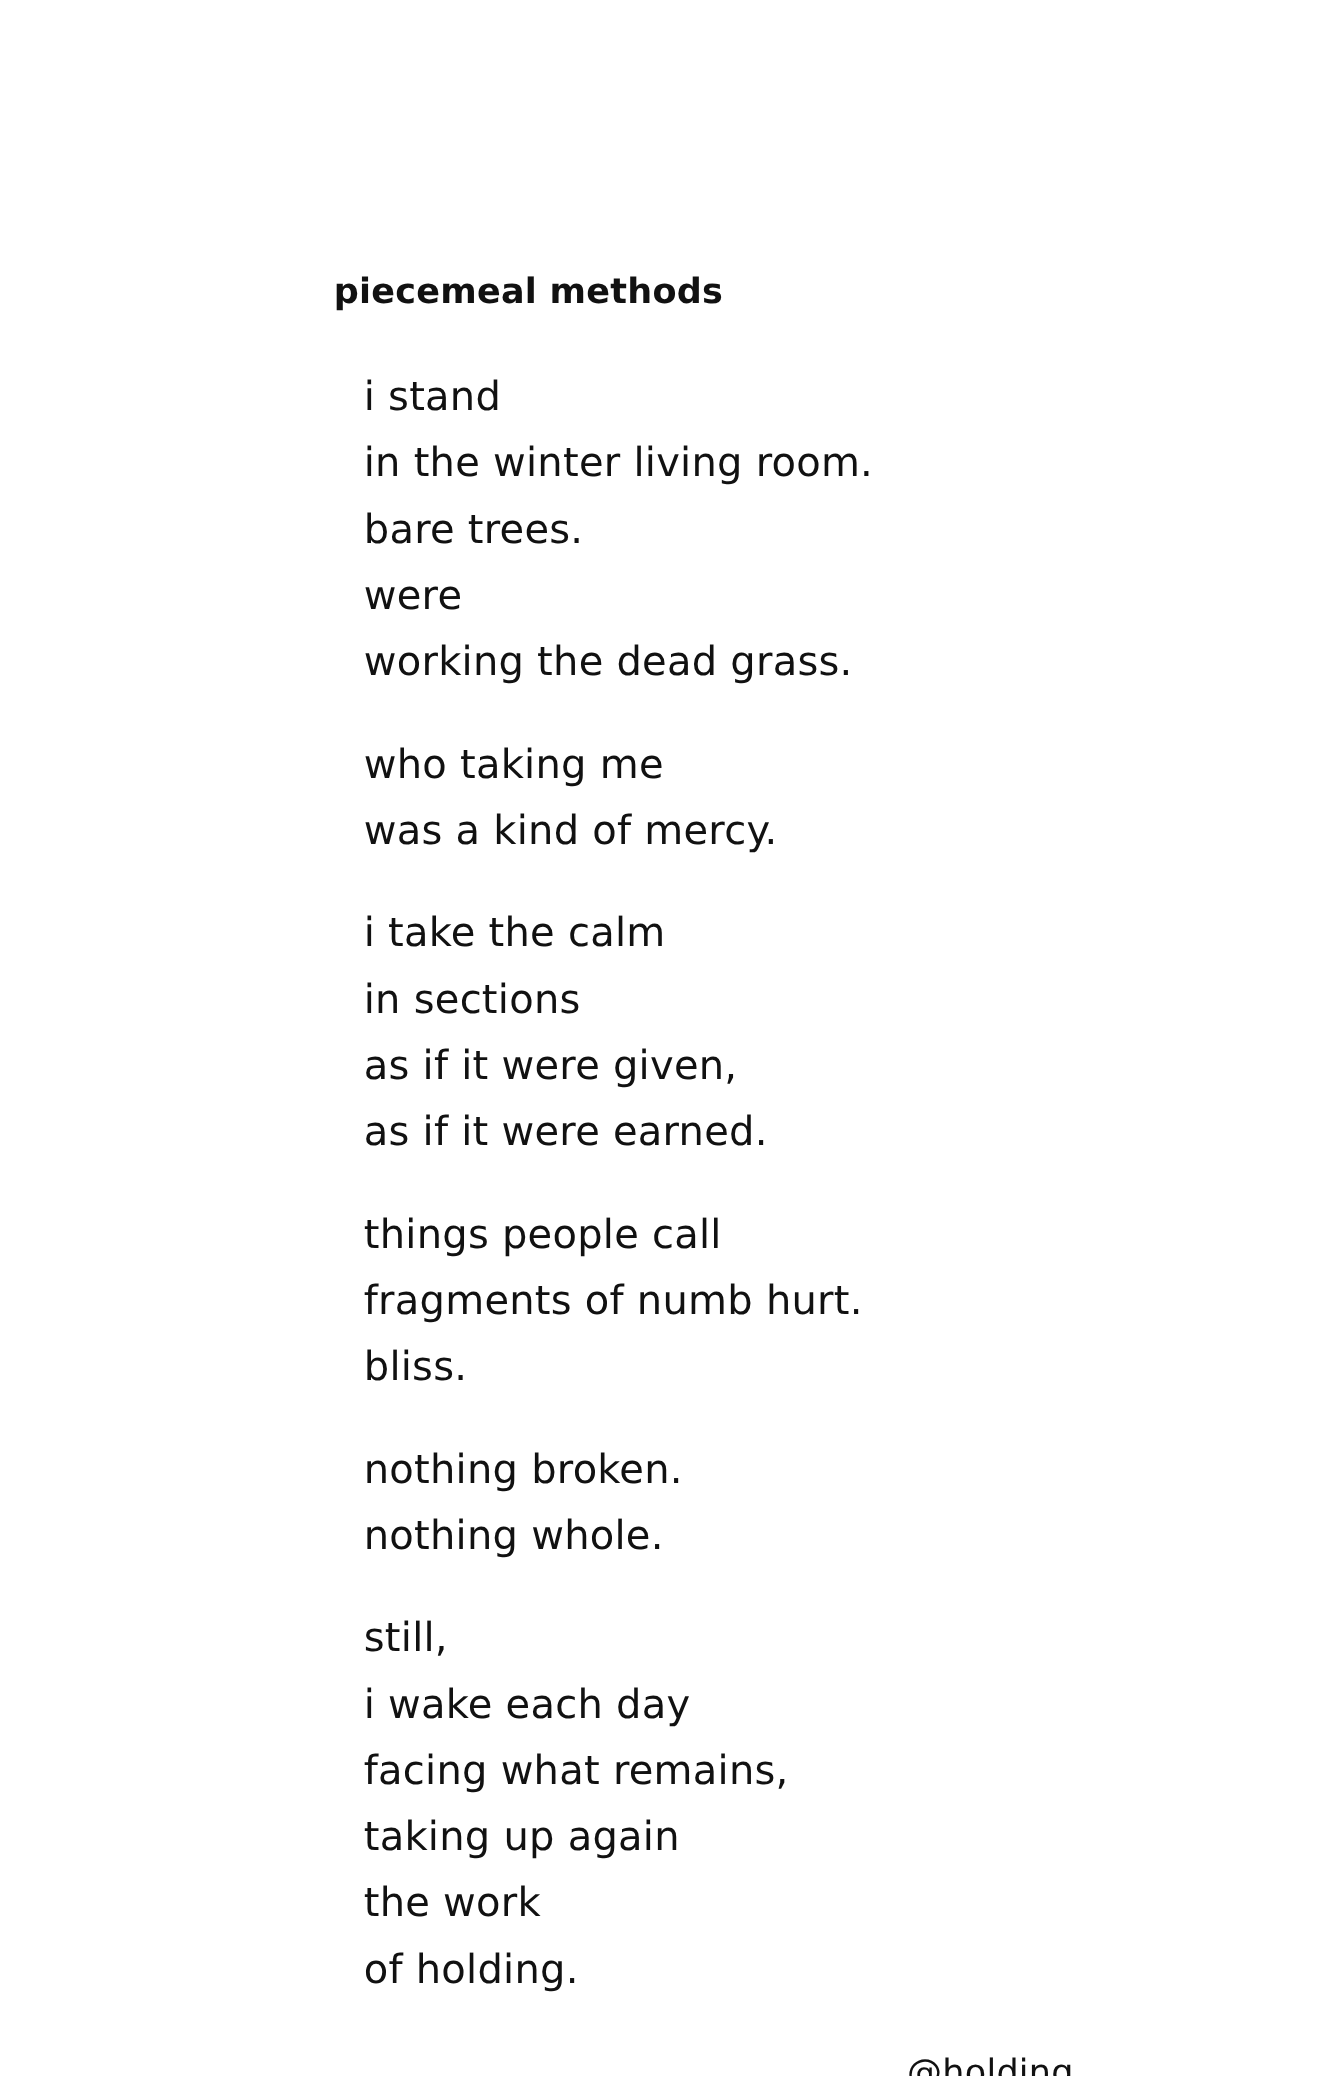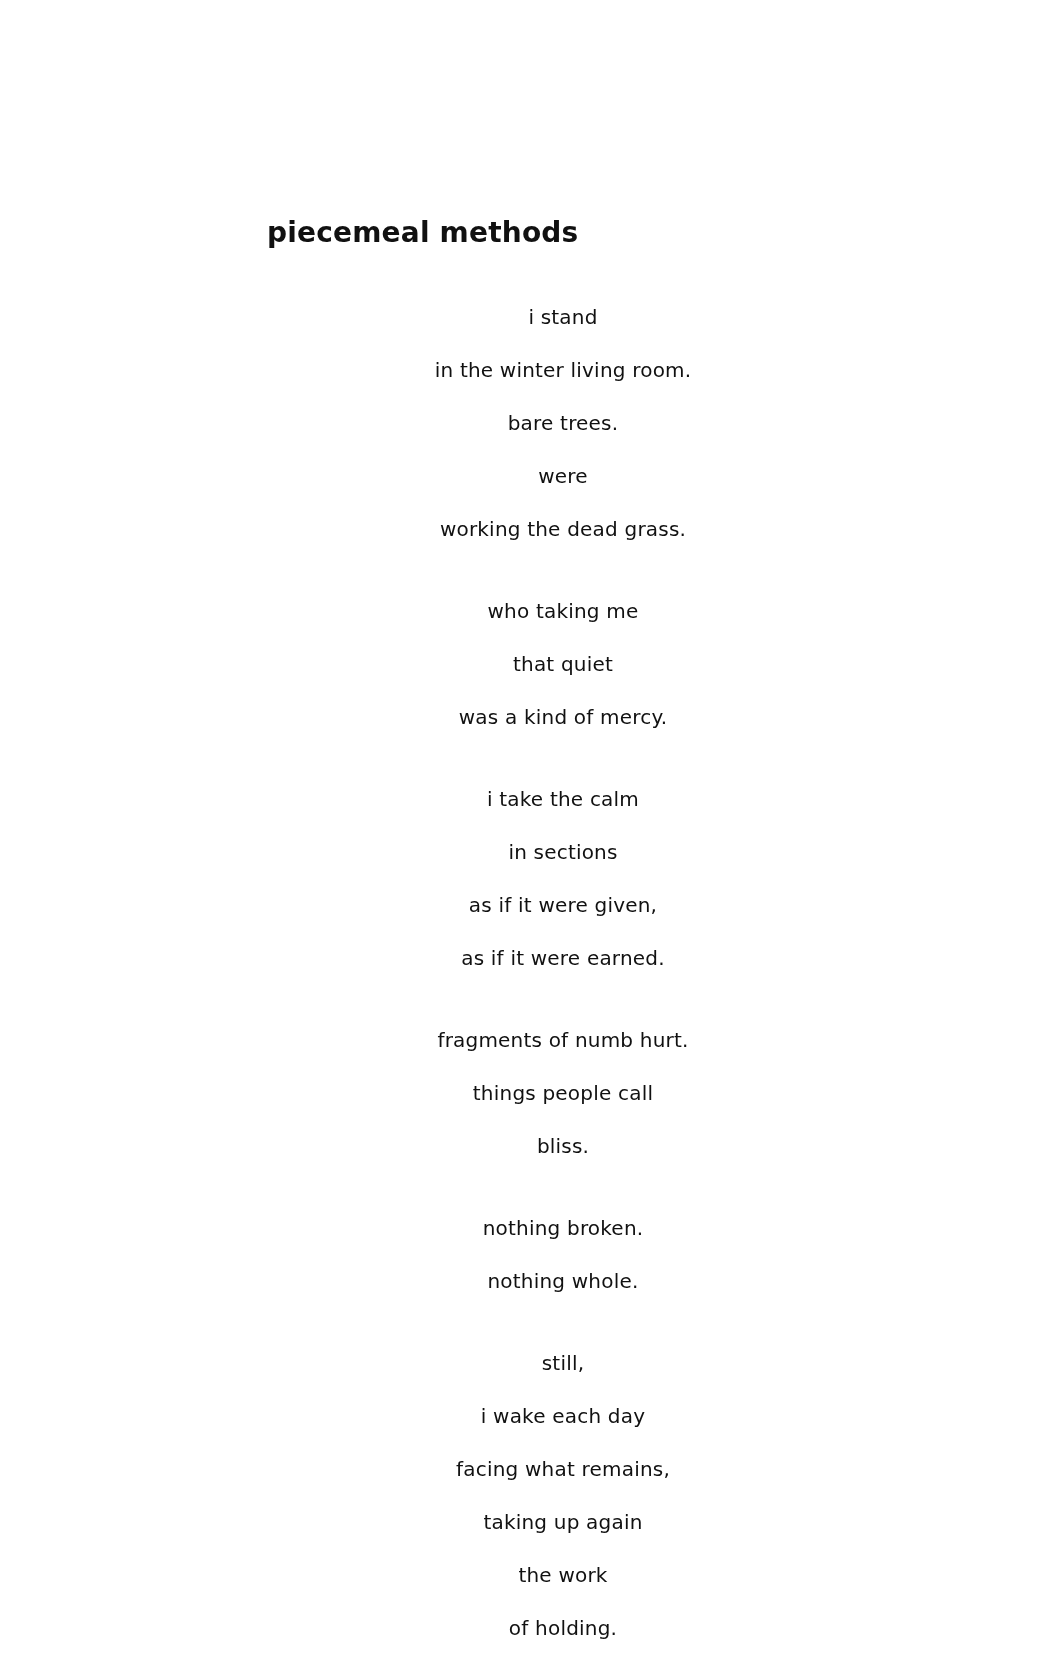--- a/index.html
+++ b/index.html
@@ -20,25 +20,24 @@
     font-size: 28px;
     line-height: 41px;
     font-weight: bold;
     letter-spacing: 0.2px;
     margin-bottom: 44px;
   }
   .stanza {
     margin-bottom: 41px;
   }
   .line {
-    font-size: 20px;
+    font-size: 32px;
     line-height: 41px;
     letter-spacing: 0.2px;
     white-space: pre;
-    text-align: center;
   }
   .signature {
     margin-top: 34px;
     font-size: 28px;
     line-height: 41px;
     text-align: right;
     letter-spacing: 0.2px;
   }
 </style>
 </head>
@@ -51,32 +50,31 @@
     <div>
         <div class="stanza">
           <div class="line">i stand</div>
           <div class="line">in the winter living room.</div>
           <div class="line">bare trees.</div>
           <div class="line">were</div>
           <div class="line">working the dead grass.</div>
         </div>
         <div class="stanza">
           <div class="line">who taking me</div>
-          <div class="line">that quiet</div>
           <div class="line">was a kind of mercy.</div>
         </div>
         <div class="stanza">
           <div class="line">i take the calm</div>
           <div class="line">in sections</div>
           <div class="line">as if it were given,</div>
           <div class="line">as if it were earned.</div>
         </div>
         <div class="stanza">
+          <div class="line">things people call</div>
           <div class="line">fragments of numb hurt.</div>
-          <div class="line">things people call</div>
           <div class="line">bliss.</div>
         </div>
         <div class="stanza">
           <div class="line">nothing broken.</div>
           <div class="line">nothing whole.</div>
         </div>
         <div class="stanza">
           <div class="line">still,</div>
           <div class="line">i wake each day</div>
           <div class="line">facing what remains,</div>

